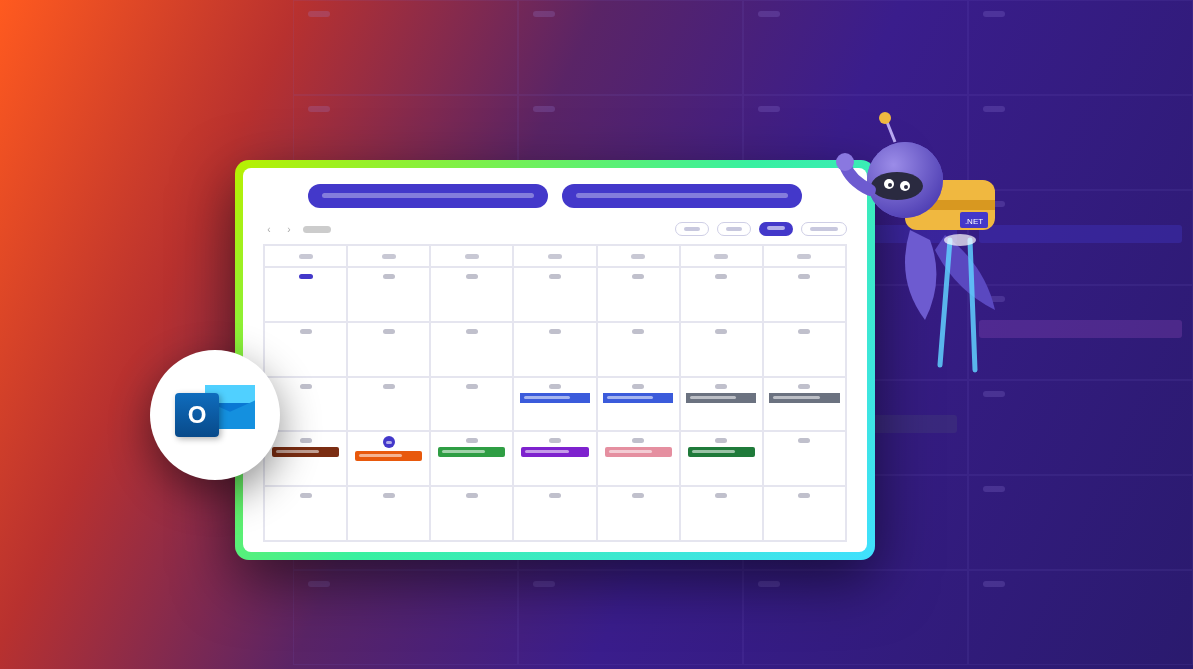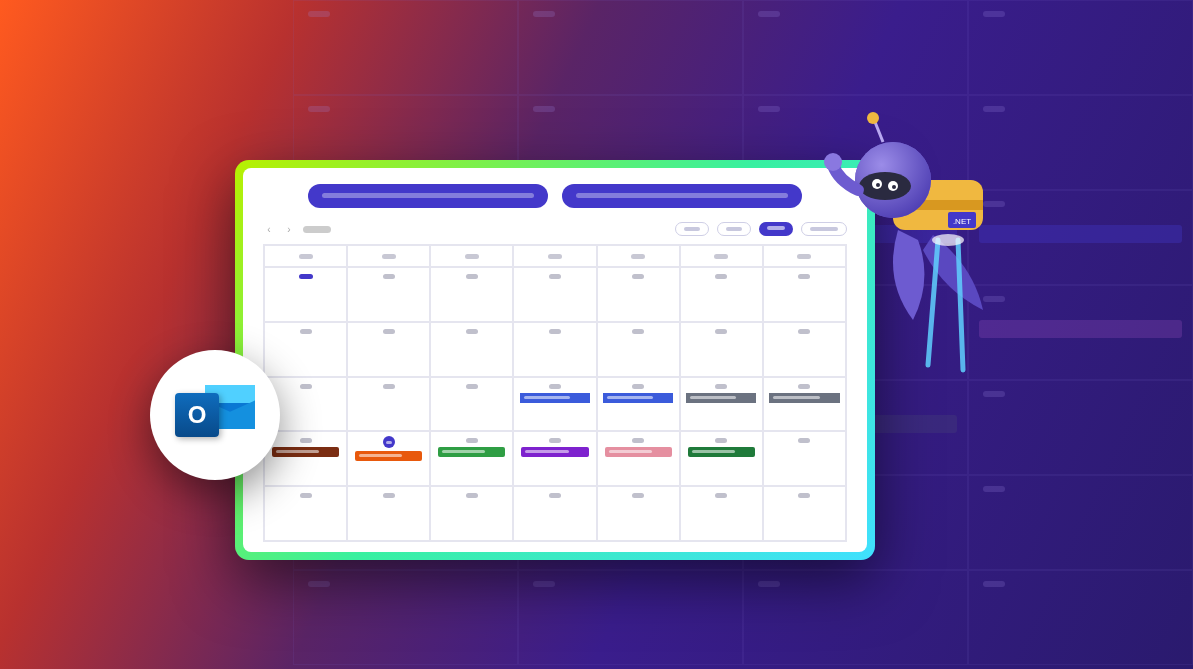--- a/index.html
+++ b/index.html
@@ -192,21 +192,21 @@
     background:linear-gradient(180deg,#0f6cbd,#084a8a);
     border-radius:4px;
     display:flex; align-items:center; justify-content:center;
     color:#fff; font-weight:700; font-size:24px;
     box-shadow: 2px 2px 6px rgba(0,0,0,.3);
   }
 
   
   .mascot {
     position:absolute;
-    right: 180px; top: 110px;
+    right: 168px; top: 110px;
     width: 230px; height: 300px;
     pointer-events:none;
   }
 </style>
 </head>
 <body>
 
 <div class="stage">
 
   <div class="bg-grid" id="bg-grid">

